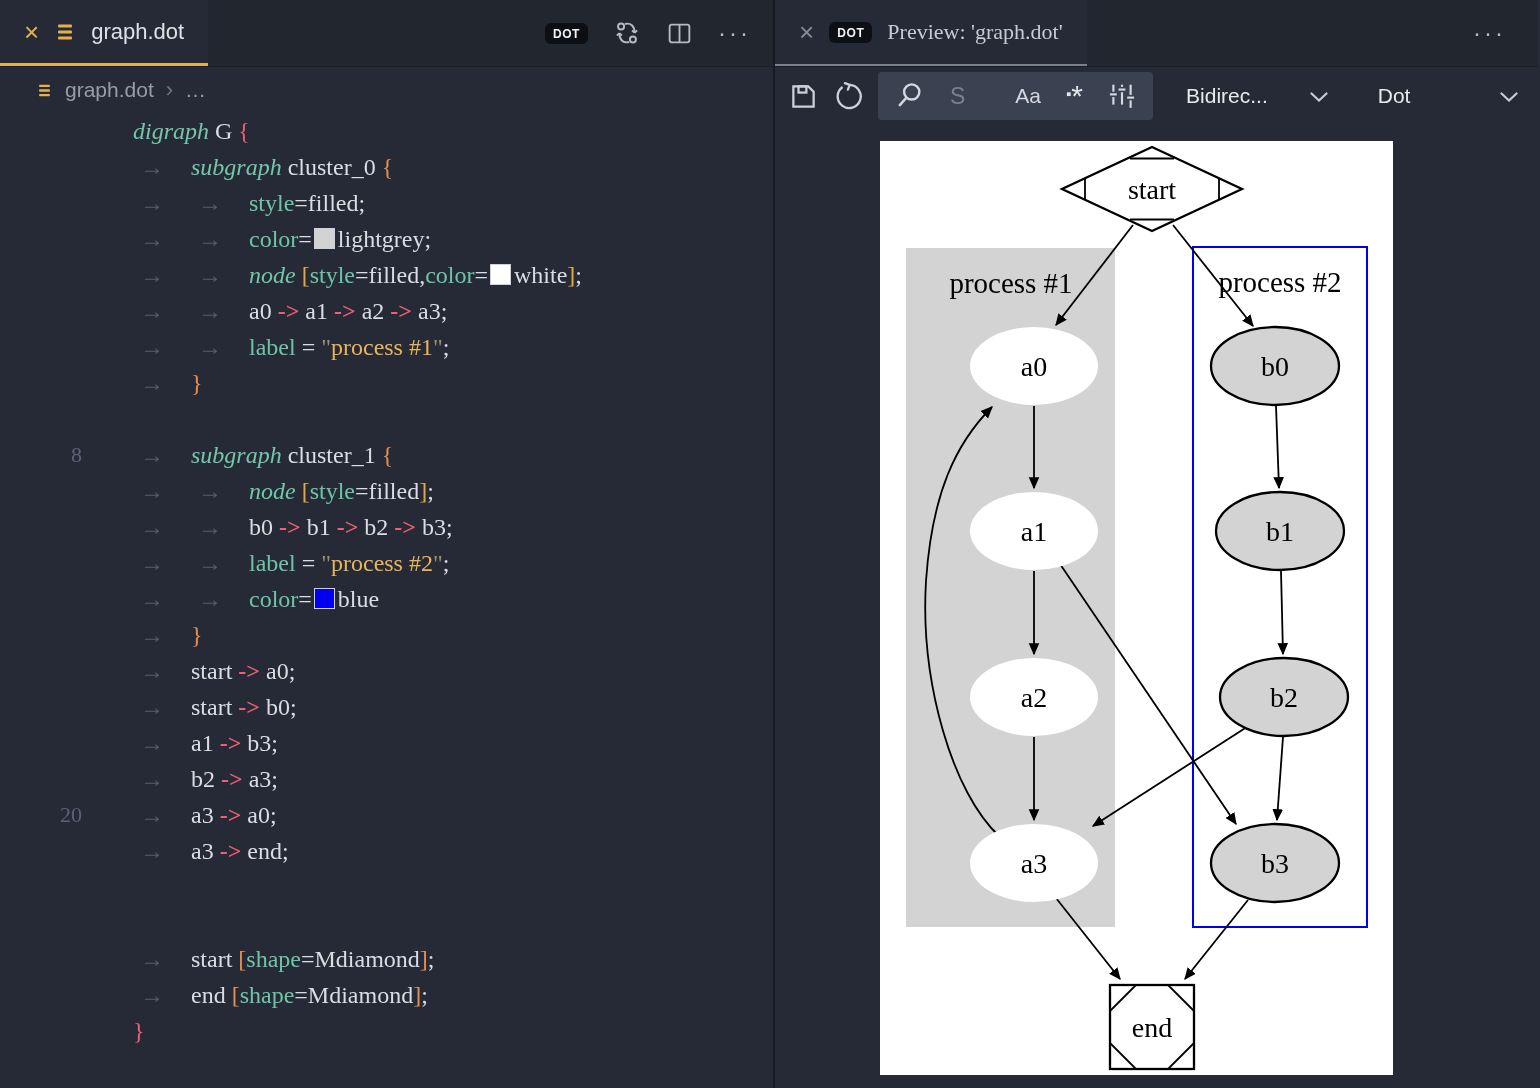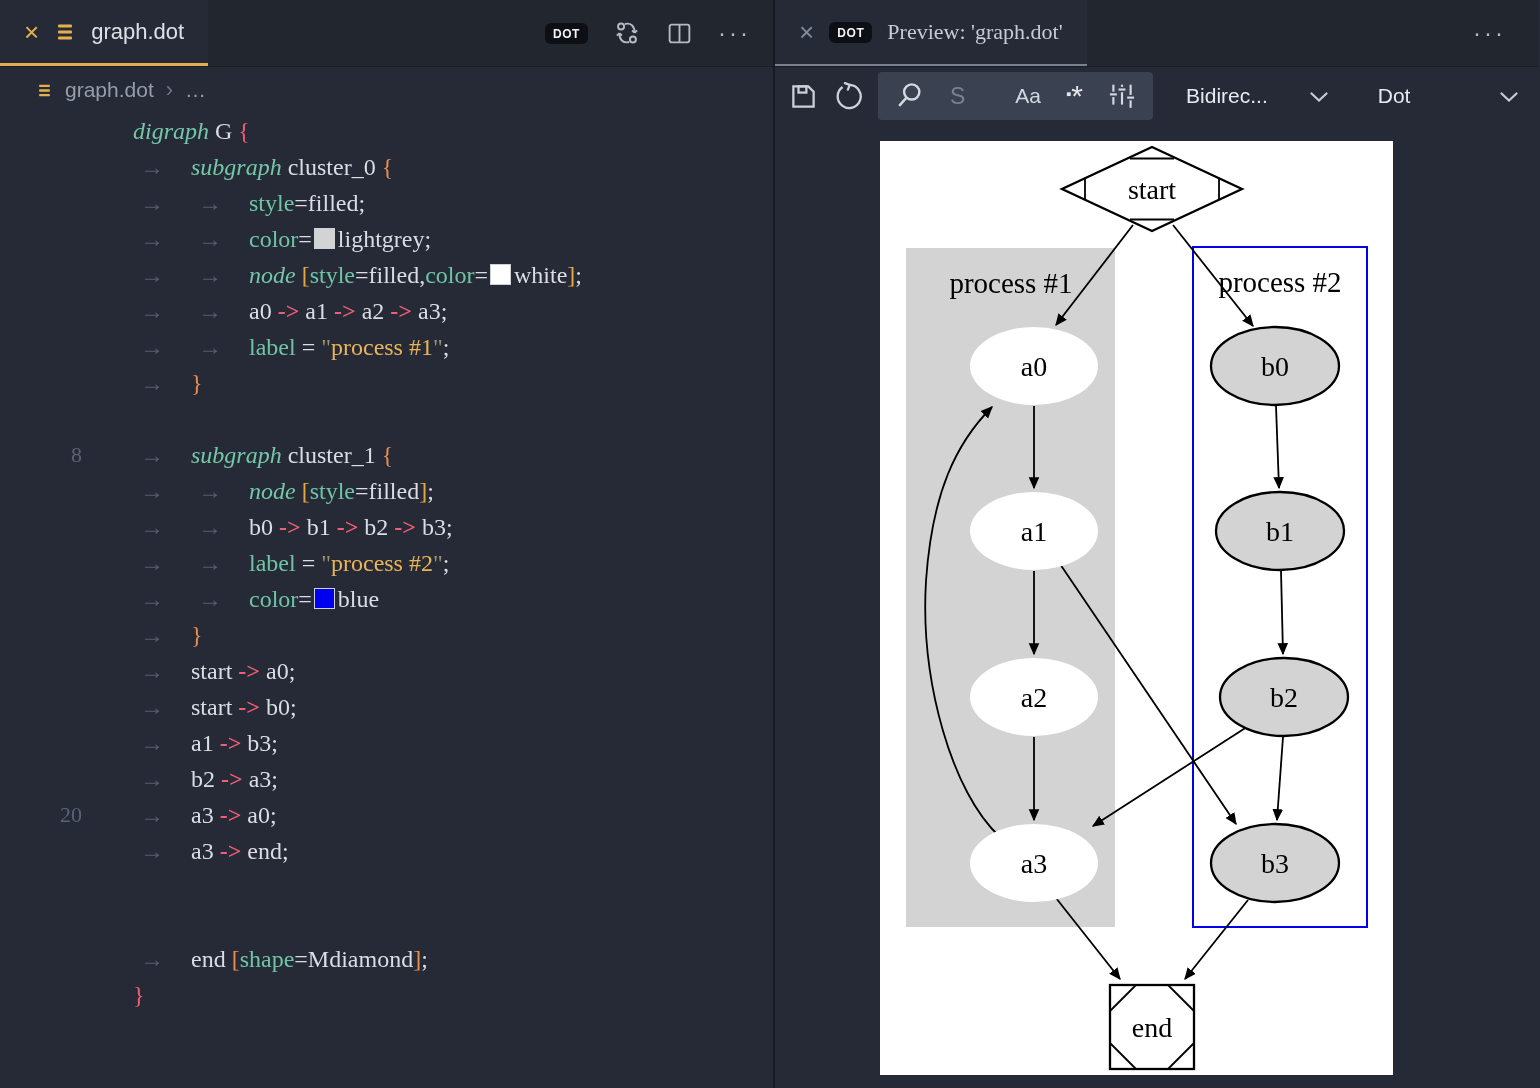--- a/index.html
+++ b/index.html
@@ -151,20 +151,21 @@
         <div class="line"><span class="gutter"></span><span class="lcode"><span class="tab-ind">→</span><span class="tab-ind">→</span><span class="at">color</span><span class="pl">=</span><span class="sw" style="background: rgb(0, 0, 238);"></span><span class="pl">blue</span></span></div>
         <div class="line"><span class="gutter"></span><span class="lcode"><span class="tab-ind">→</span><span class="b2">}</span></span></div>
         <div class="line"><span class="gutter"></span><span class="lcode"><span class="tab-ind">→</span><span class="pl">start </span><span class="op">-&gt;</span><span class="pl"> a0;</span></span></div>
         <div class="line"><span class="gutter"></span><span class="lcode"><span class="tab-ind">→</span><span class="pl">start </span><span class="op">-&gt;</span><span class="pl"> b0;</span></span></div>
         <div class="line"><span class="gutter"></span><span class="lcode"><span class="tab-ind">→</span><span class="pl">a1 </span><span class="op">-&gt;</span><span class="pl"> b3;</span></span></div>
         <div class="line"><span class="gutter"></span><span class="lcode"><span class="tab-ind">→</span><span class="pl">b2 </span><span class="op">-&gt;</span><span class="pl"> a3;</span></span></div>
         <div class="line"><span class="gutter">20</span><span class="lcode"><span class="tab-ind">→</span><span class="pl">a3 </span><span class="op">-&gt;</span><span class="pl"> a0;</span></span></div>
         <div class="line"><span class="gutter"></span><span class="lcode"><span class="tab-ind">→</span><span class="pl">a3 </span><span class="op">-&gt;</span><span class="pl"> end;</span></span></div>
         <div class="line"><span class="gutter"></span></div>
         <div class="line"><span class="gutter"></span><span class="lcode"></span></div>
+        <div class="line"><span class="gutter"></span><span class="lcode"><span class="tab-ind">→</span><span class="pl">start </span><span class="b2">[</span><span class="at">shape</span><span class="pl">=Mdiamond</span><span class="b2">]</span><span class="pl">;</span></span></div>
         <div class="line"><span class="gutter"></span><span class="lcode"><span class="tab-ind">→</span><span class="pl">end </span><span class="b2">[</span><span class="at">shape</span><span class="pl">=Mdiamond</span><span class="b2">]</span><span class="pl">;</span></span></div>
         <div class="line"><span class="gutter"></span><span class="lcode"><span class="b1">}</span></span></div>
       </div>
   </div>
 
   <div class="pane right">
     <div class="tabbar">
       <div class="tab active-grey">
         <span class="x-grey">×</span>
         <span class="badge">DOT</span>

